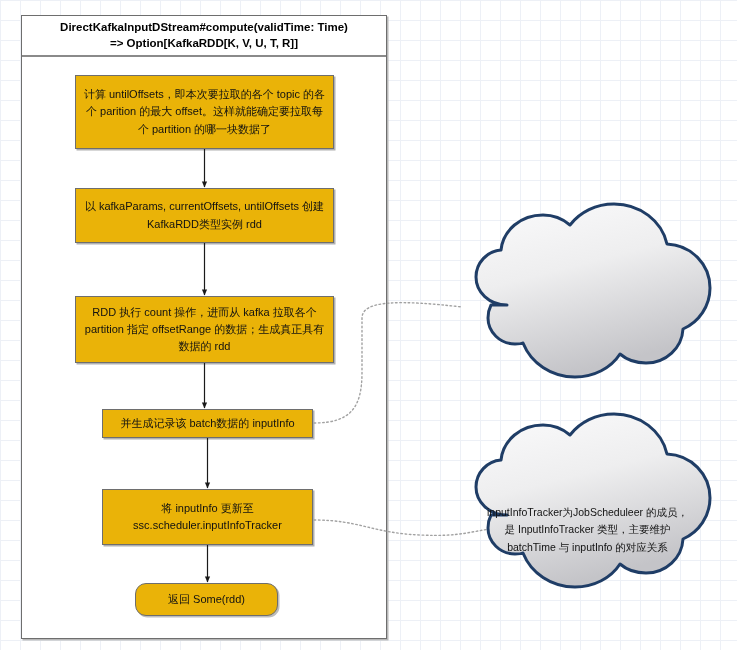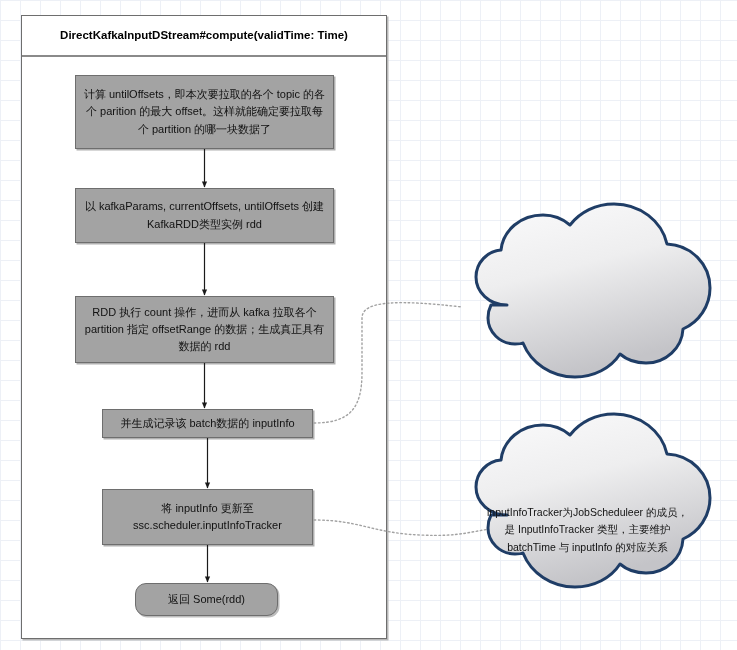--- a/index.html
+++ b/index.html
@@ -52,21 +52,21 @@
     font-size: 11.5px;
     font-weight: bold;
     color: #000;
     line-height: 1.35;
     padding: 0 6px;
   }
 
   
   .node {
     position: absolute;
-    background: #a3a3a3;
+    background: #eab308;
     border: 1px solid #6e6e6e;
     box-shadow: 1.5px 1.5px 0 0 #b0b0b0;
     box-sizing: border-box;
     display: flex;
     align-items: center;
     justify-content: center;
     text-align: center;
     font-size: 11px;
     color: #111;
     line-height: 1.55;
@@ -117,20 +117,21 @@
 </style>
 </head>
 <body>
 
 <div id="canvas">
 
   <div class="frame">
     <div class="frame-title">
       <span>
         <span>DirectKafkaInputDStream#compute(validTime: Time)</span><br>
+        <span>=&gt; Option[KafkaRDD[K, V, U, T, R]]</span>
       </span>
     </div>
 
   </div>
 
   <div class="node" id="node1">
     <span>计算 untilOffsets，即本次要拉取的各个 topic 的各个 parition 的最大 offset。这样就能确定要拉取每个 partition 的哪一块数据了</span>
   </div>
 
   <div class="node" id="node3">

